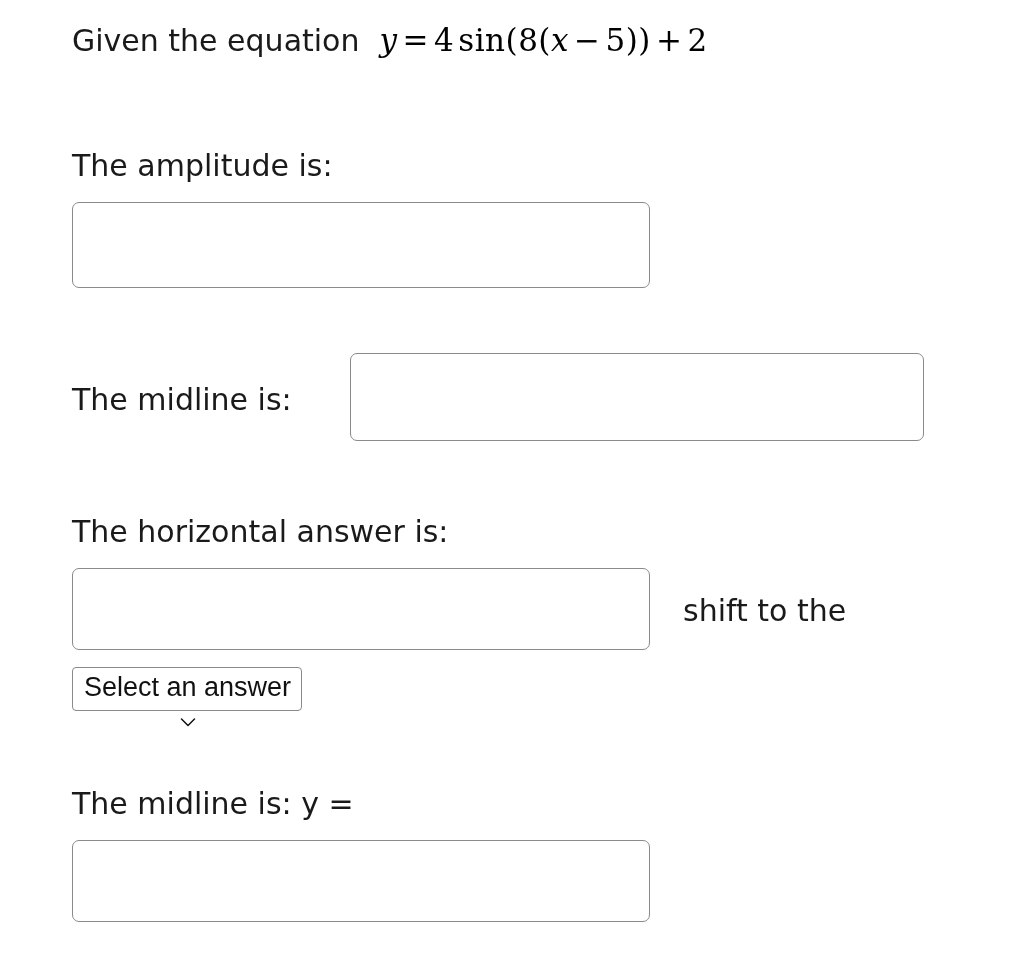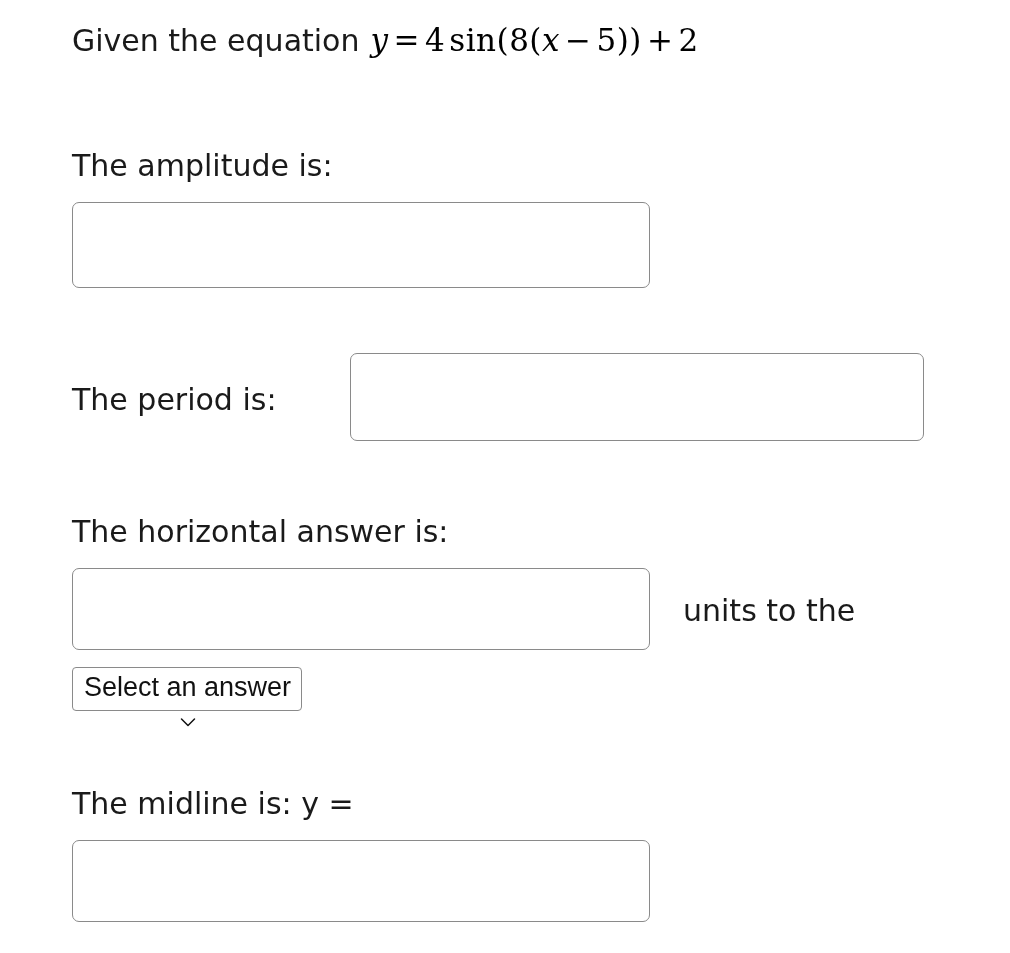--- a/index.html
+++ b/index.html
@@ -37,21 +37,21 @@
     font-family: "DejaVu Sans", sans-serif;
     font-size: 30px;
     line-height: 40px;
     color: #1a1a1a;
   }
   .math {
     font-family: "DejaVu Serif", serif;
     font-size: 31px;
     line-height: 40px;
     color: #000000;
-    margin-left: 11px;
+    margin-left: 20px;
     letter-spacing: 0.5px;
   }
   .math .mi {
     font-style: italic;
   }
   .math .mo {
     font-style: normal;
     padding: 0 5px;
   }
   .math .mop {
@@ -148,26 +148,26 @@
 <div class="page">
 
   <div class="prompt-row">
     <span class="prompt-text">Given the equation</span>
     <span class="math"><span class="mi">y</span><span class="mo">=</span><span class="mn">4</span><span class="mop">sin</span><span class="paren">(</span><span class="mn">8</span><span class="paren">(</span><span class="mi">x</span><span class="mo">−</span><span class="mn">5</span><span class="paren">)</span><span class="paren">)</span><span class="mo">+</span><span class="mn">2</span></span>
   </div>
 
   <div class="label" style="left:56px; top:147px;">The amplitude is:</div>
   <input class="answer-box" type="text" style="left: 56px; top: 202px; width: 578px; height: 86px;" placeholder="">
 
-  <div class="inline-label" style="left:56px; top:381px;">The period is:</div>
+  <div class="inline-label" style="left:56px; top:381px;">The midline is:</div>
   <input class="answer-box" type="text" style="left: 334px; top: 353px; width: 574px; height: 88px;" placeholder="">
 
   <div class="label" style="left:56px; top:513px;">The horizontal answer is:</div>
   <input class="answer-box" type="text" style="left: 56px; top: 568px; width: 578px; height: 82px;" placeholder="">
-  <div class="units-text" style="left:667px; top:592px;">units to the</div>
+  <div class="units-text" style="left:667px; top:592px;">shift to the</div>
 
   <div class="answer-select" style="left:56px; top:667px; height:44px;">
     <span>Select an answer</span>
     <span class="chevron">
       <svg width="22" height="22" viewBox="0 0 22 22" aria-hidden="true">
         <path d="M4.5 8 L11 14.5 L17.5 8" fill="none" stroke="#111111" stroke-width="1.5" stroke-linecap="round" stroke-linejoin="round"></path>
       </svg>
     </span>
   </div>
 

